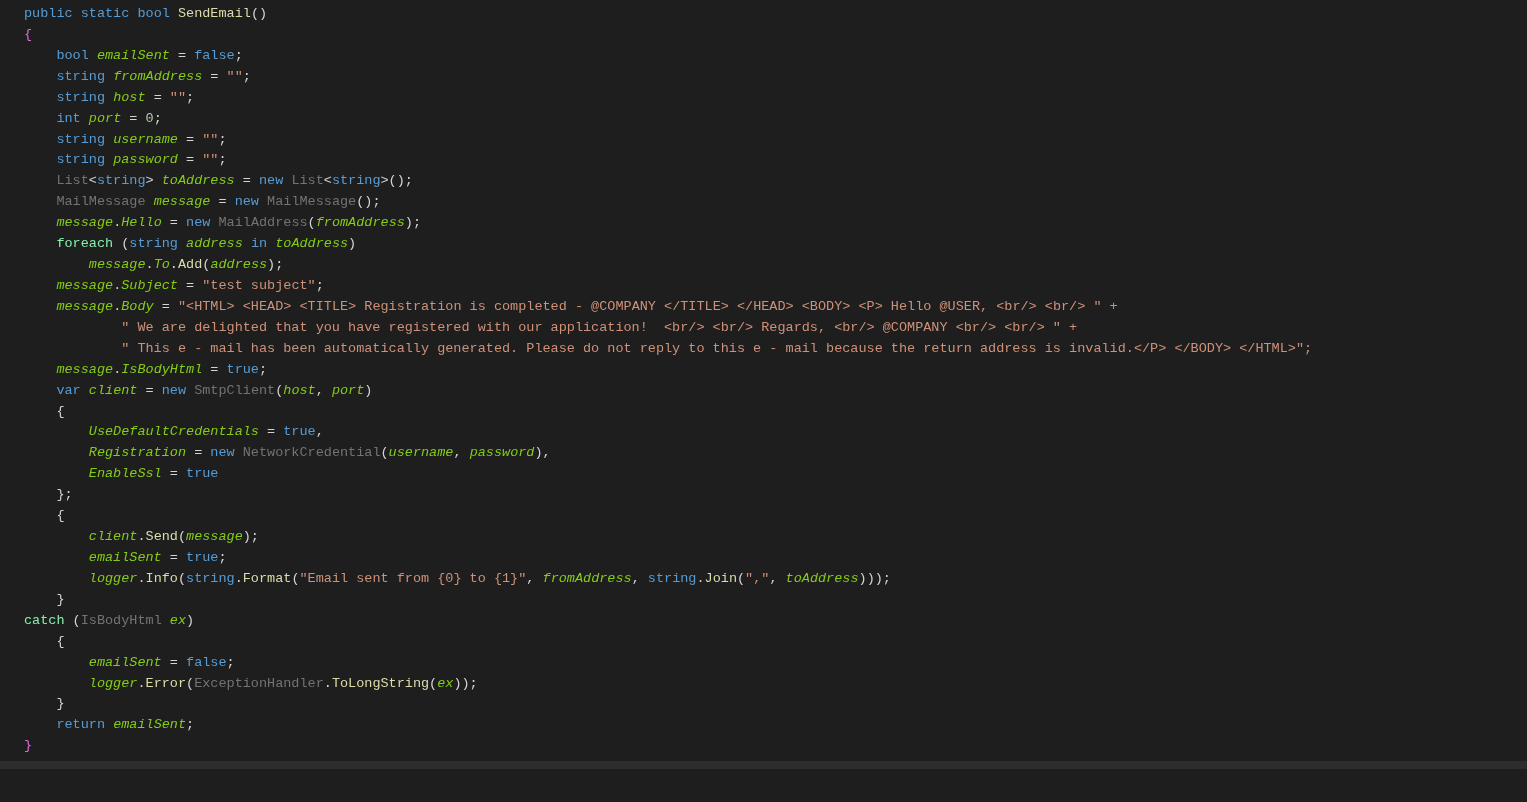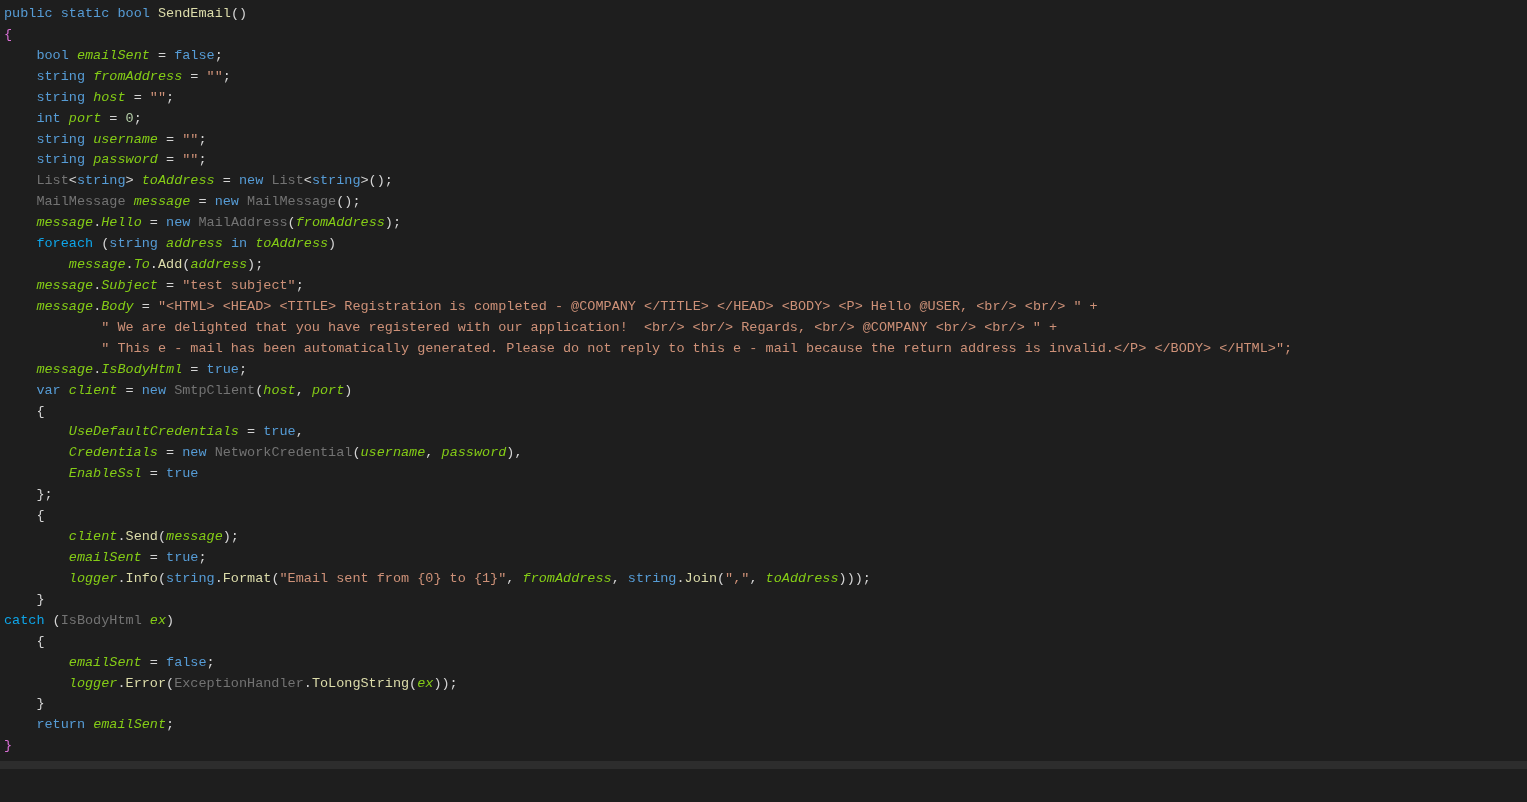--- a/index.html
+++ b/index.html
@@ -13,27 +13,28 @@
     }
     .code-container {
       padding: 4px 0;
       min-width: 1527px;
     }
     .line {
       display: flex;
       align-items: center;
       padding: 0 0 0 4px;
       white-space: pre;
+      margin-left: 20px;
     }
     .line.try-line {
       background-color: #3a3a3a;
     }
     
     .kw { color: #569cd6; }          
-    .kw-ctrl { color: #0ea5e9; }     
+    .kw-ctrl { color: #86efac; }     
     .type { color: #737373; }        
     .prop { color: #84cc16; font-style: italic; }        
     .str { color: #ce9178; }         
     .num { color: #b5cea8; }         
     .method { color: #dcdcaa; }      
     .plain { color: #d4d4d4; }
     .scrollbar-area {
       height: 8px;
       background: #2d2d2d;
     }
@@ -121,21 +122,21 @@
 
   <div class="line">
     <span class="plain">    {</span>
   </div>
 
   <div class="line">
     <span class="plain">        </span><span class="prop">UseDefaultCredentials</span><span class="plain"> = </span><span class="kw">true</span><span class="plain">,</span>
   </div>
 
   <div class="line">
-    <span class="plain">        </span><span class="prop">Credentials</span><span class="plain"> = </span><span class="kw">new</span><span class="plain"> </span><span class="type">NetworkCredential</span><span class="plain">(</span><span class="prop">username</span><span class="plain">, </span><span class="prop">password</span><span class="plain">),</span>
+    <span class="plain">        </span><span class="prop">Registration</span><span class="plain"> = </span><span class="kw">new</span><span class="plain"> </span><span class="type">NetworkCredential</span><span class="plain">(</span><span class="prop">username</span><span class="plain">, </span><span class="prop">password</span><span class="plain">),</span>
   </div>
 
   <div class="line">
     <span class="plain">        </span><span class="prop">EnableSsl</span><span class="plain"> = </span><span class="kw">true</span>
   </div>
 
   <div class="line">
     <span class="plain">    };</span>
   </div>
 

